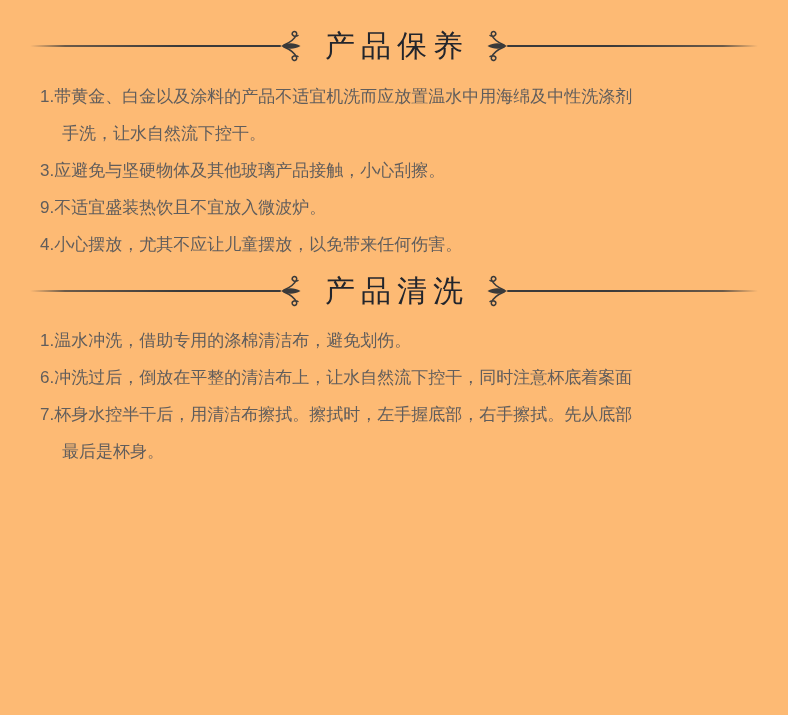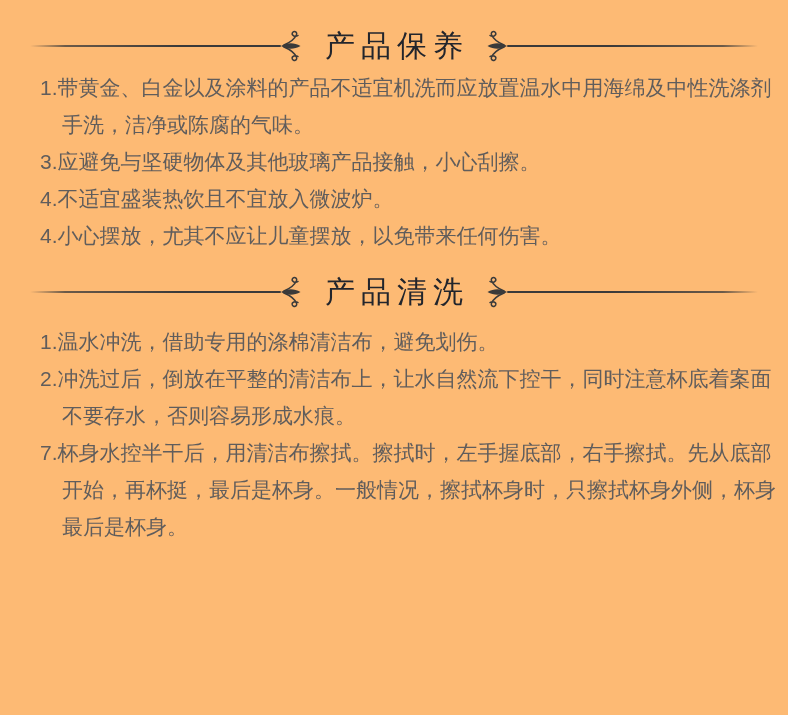--- a/index.html
+++ b/index.html
@@ -11,21 +11,21 @@
     overflow: hidden;
     font-family: "Liberation Sans", sans-serif;
   }
   .sec-header {
     display: flex;
     align-items: center;
     height: 38px;
     padding: 0 30px;
   }
   .sec-header.first { margin-top: 27px; }
-  .sec-header.second { margin-top: 19px; }
+  .sec-header.second { margin-top: 9px; }
   .rule {
     flex: 1 1 auto;
     height: 2px;
     border-radius: 1px;
   }
   .rule-left  { background: linear-gradient(to right, rgba(58,58,58,0) 0%, rgba(58,58,58,0.75) 14%, #3a3a3a 60%); }
   .rule-right { background: linear-gradient(to left,  rgba(58,58,58,0) 0%, rgba(58,58,58,0.75) 14%, #3a3a3a 60%); }
   .fleuron { flex: 0 0 auto; display: flex; align-items: center; }
   .fleuron svg { display: block; }
   .fleuron-right svg { transform: scaleX(-1); }
@@ -33,23 +33,23 @@
     flex: 0 0 auto;
     margin: 0 12px 0 18px;
     font-size: 30px;
     font-weight: 500;
     letter-spacing: 6px;
     color: #22252c;
     line-height: 38px;
     white-space: nowrap;
   }
   .sec-body {
-    margin: 4px 28px 0 40px;
+    margin: 13px 28px 0 40px;
     color: #605d5c;
-    font-size: 21px;
+    font-size: 17px;
   }
   .sec-body.second { margin-top: 12px; }
   .line {
     height: 37px;
     line-height: 37px;
     white-space: nowrap;
   }
   .cont  { padding-left: 22px; }   
   .flush { margin-left: -10px; }   
   .item { margin: 0; }
@@ -79,27 +79,27 @@
         </g>
         <path d="M0,17 C6,13.6 13,13.4 19.5,17 C13,20.6 6,20.4 0,17 Z" fill="#3a3a3a"></path>
       </svg>
     </span>
     <span class="rule rule-right"></span>
   </div>
 
   <div class="sec-body">
     <div class="item">
       <div class="line">1.带黄金、白金以及涂料的产品不适宜机洗而应放置温水中用海绵及中性洗涤剂</div>
-      <div class="line cont">手洗，洁净或陈腐的气味。</div>
+      <div class="line cont">手洗，让水自然流下控干。</div>
     </div>
     <div class="item">
       <div class="line">3.应避免与坚硬物体及其他玻璃产品接触，小心刮擦。</div>
     </div>
     <div class="item">
-      <div class="line">4.不适宜盛装热饮且不宜放入微波炉。</div>
+      <div class="line">9.不适宜盛装热饮且不宜放入微波炉。</div>
     </div>
     <div class="item">
       <div class="line">4.小心摆放，尤其不应让儿童摆放，以免带来任何伤害。</div>
     </div>
   </div>
 
   <div class="sec-header second">
     <span class="rule rule-left"></span>
     <span class="fleuron fleuron-left">
       <svg width="26" height="34" viewBox="0 0 26 34" aria-hidden="true">
@@ -121,23 +121,21 @@
       </svg>
     </span>
     <span class="rule rule-right"></span>
   </div>
 
   <div class="sec-body second">
     <div class="item">
       <div class="line">1.温水冲洗，借助专用的涤棉清洁布，避免划伤。</div>
     </div>
     <div class="item">
-      <div class="line">2.冲洗过后，倒放在平整的清洁布上，让水自然流下控干，同时注意杯底着案面</div>
-      <div class="line cont">不要存水，否则容易形成水痕。</div>
+      <div class="line">6.冲洗过后，倒放在平整的清洁布上，让水自然流下控干，同时注意杯底着案面</div>
     </div>
     <div class="item">
       <div class="line">7.杯身水控半干后，用清洁布擦拭。擦拭时，左手握底部，右手擦拭。先从底部</div>
-      <div class="line cont">开始，再杯挺，最后是杯身。一般情况，擦拭杯身时，只擦拭杯身外侧，杯身</div>
       <div class="line cont">最后是杯身。</div>
     </div>
   </div>
 
 </div>
 
 </body></html>

